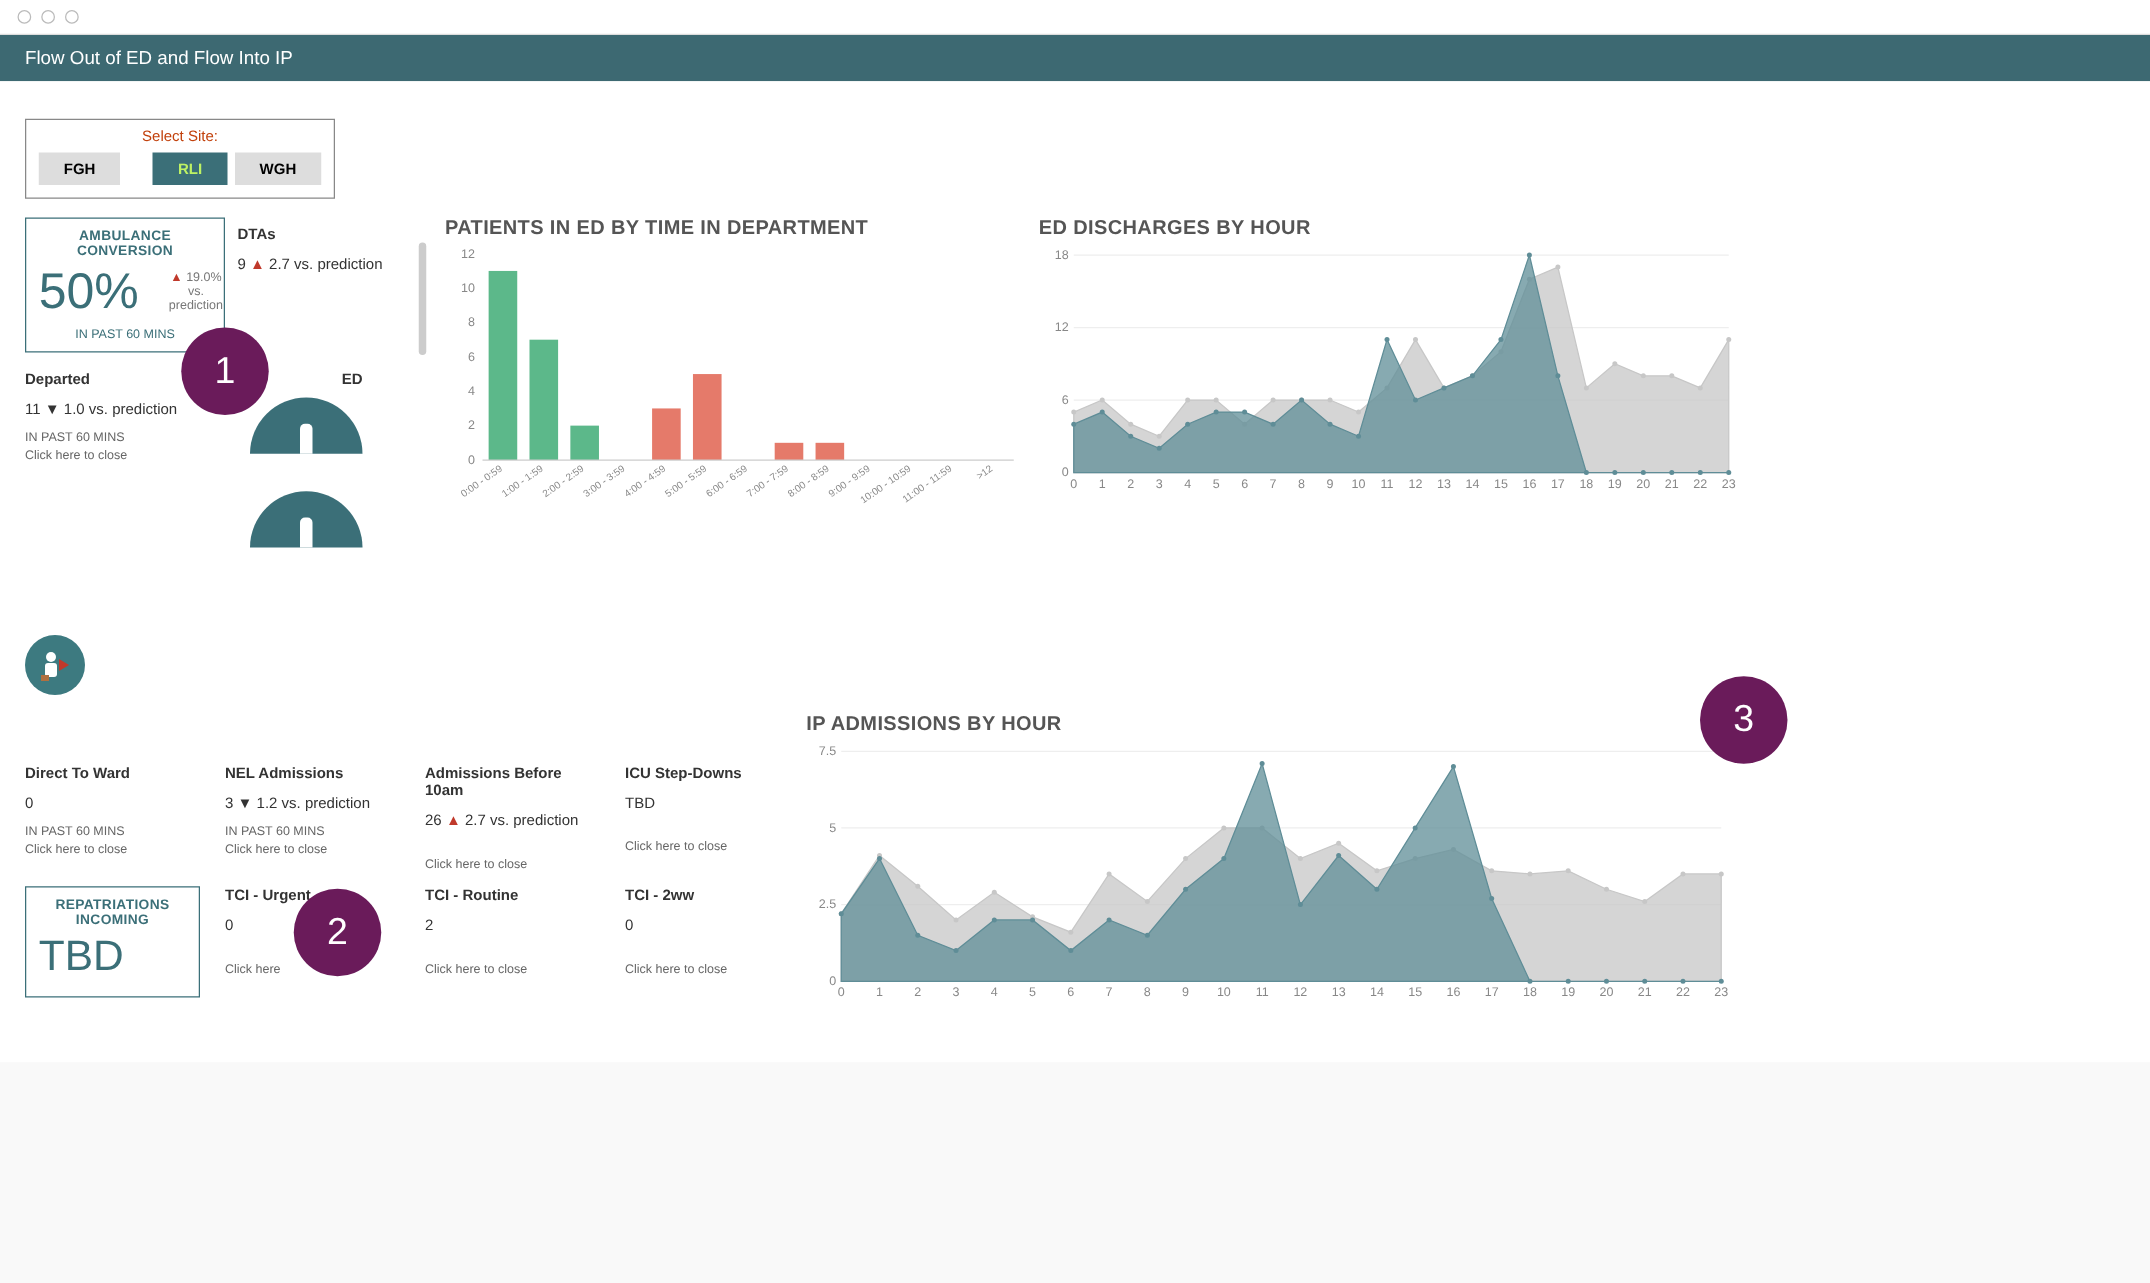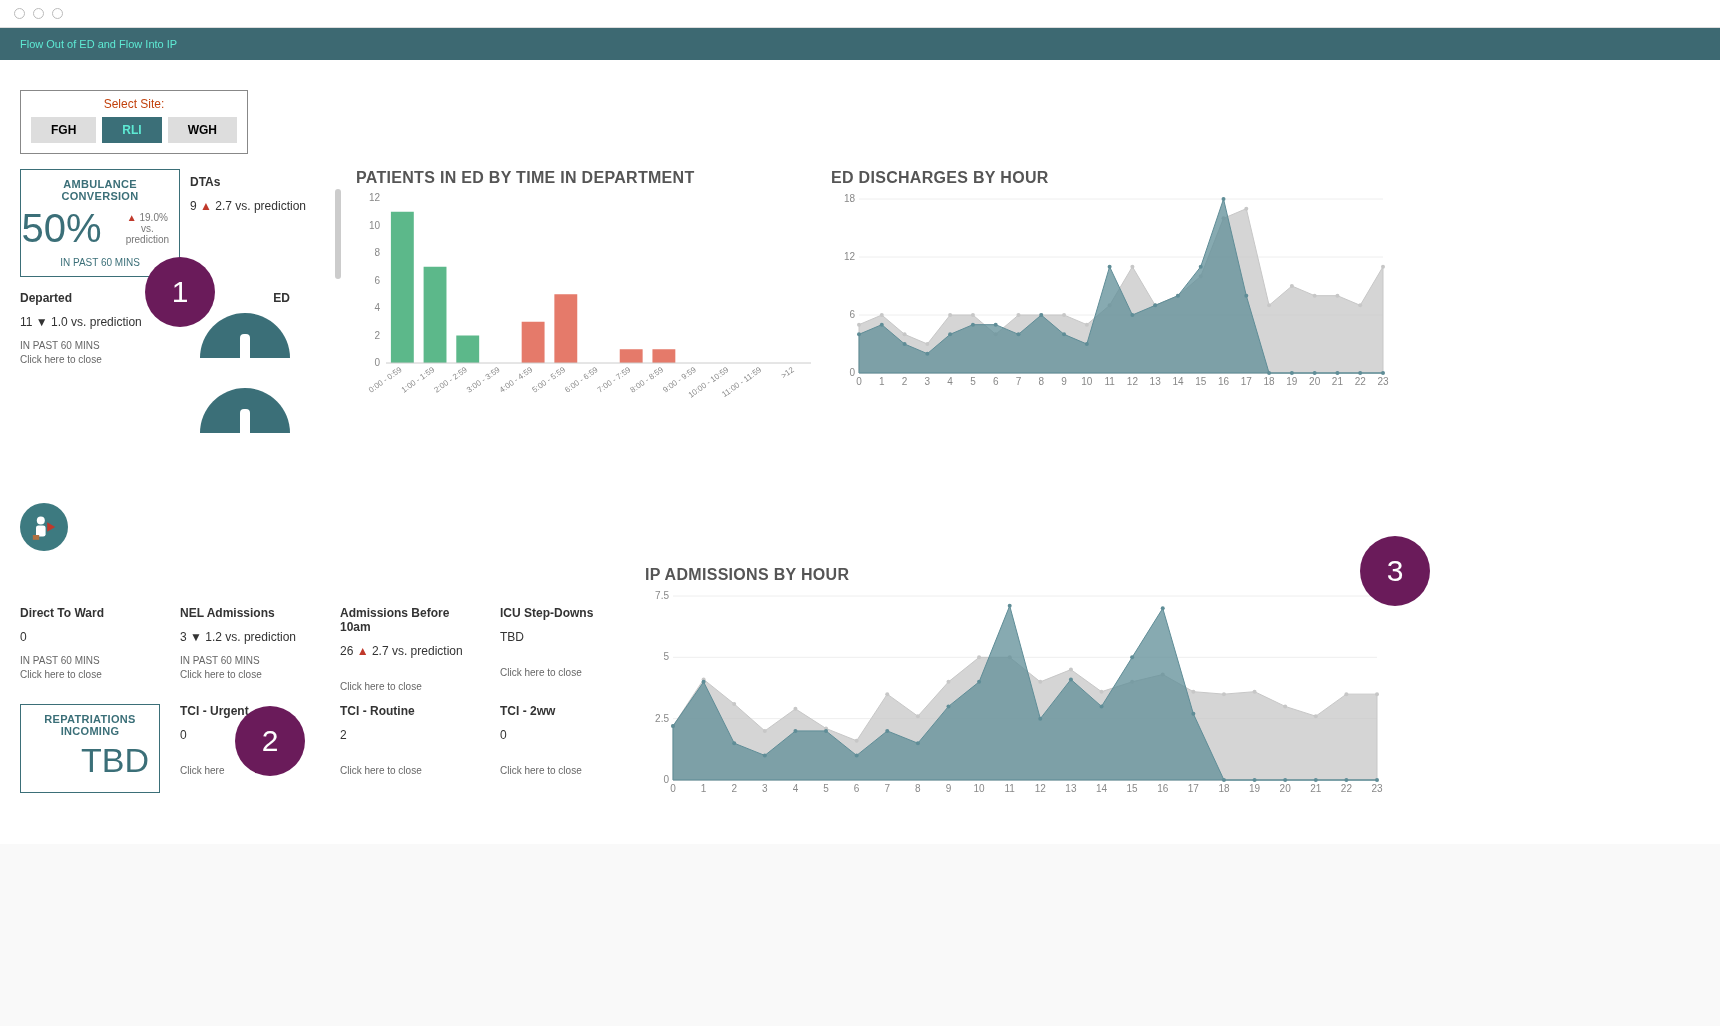--- a/index.html
+++ b/index.html
@@ -1,33 +1,33 @@
 <!DOCTYPE html>
 <html><head>
 <meta charset="utf-8">
 <style>
 * { box-sizing: border-box; margin: 0; padding: 0; }
 body { font-family: -apple-system, BlinkMacSystemFont, "Segoe UI", Arial, sans-serif; background: #f9f9f9; color: #333; }
 .browser-chrome { background: #fff; border-bottom: 1px solid #ddd; padding: 8px 14px; display: flex; gap: 8px; }
 .browser-dot { width: 11px; height: 11px; border-radius: 50%; border: 1px solid #bbb; }
-.top-bar { background: #3d6972; color: #5eead4; padding: 10px 20px; font-size: 11px; }
+.top-bar { background: #3d6972; color: #ffffff; padding: 10px 20px; font-size: 15px; }
 .content { background: #fff; padding: 10px 20px 40px 20px; }
 .section-header { display: flex; align-items: center; justify-content: space-between; margin: 20px 0 15px 0; }
 .title-group { display: flex; align-items: center; gap: 12px; }
 .title-group h1 { color: #4a4a4a; font-weight: 700; font-size: 44px; letter-spacing: -1px; }
 .circle-icon { width: 48px; height: 48px; border-radius: 50%; background: #3d7a80; display: flex; align-items: center; justify-content: center; position: relative; overflow: hidden; }
 .site-selector { border: 1px solid #888; padding: 6px 10px 10px 10px; }
 .site-selector .label { text-align: center; font-size: 12px; color: #c2410c; margin-bottom: 6px; }
 .site-buttons { display: flex; gap: 6px; }
 .site-btn { padding: 6px 20px; font-size: 12px; font-weight: 700; background: #ddd; color: #000000; border: none; cursor: pointer; }
-.site-btn.active { background: #3b6f78; color: #5eead4; }
+.site-btn.active { background: #3b6f78; color: #bef264; margin-left: 20px; }
 .row { display: flex; gap: 15px; align-items: flex-start; }
 .stat-box { border: 1.5px solid #3b6f78; padding: 8px 10px; text-align: center; width: 160px; }
 .stat-box .sb-title { color: #3b6f78; font-weight: 700; font-size: 11px; letter-spacing: .3px; }
-.stat-box .sb-value { color: #3b6f78; font-size: 40px; font-weight: 400; margin: 4px 0; display: flex; align-items: center; justify-content: flex-end; gap: 24px; }
+.stat-box .sb-value { color: #3b6f78; font-size: 40px; font-weight: 400; margin: 4px 0; display: flex; align-items: center; justify-content: flex-start; gap: 24px; }
 .stat-box .sb-sub { font-size: 10px; color: #777; }
 .stat-box .sb-footer { font-size: 10px; color: #3b6f78; margin-top: 6px; }
 .mini-metric { font-size: 12px; color: #333; width: 140px; }
 .mini-metric .mm-title { font-weight: 700; font-size: 12px; margin-bottom: 10px; }
 .mini-metric .mm-val { font-size: 12px; margin-bottom: 10px; }
 .mini-metric .mm-foot { font-size: 10px; color: #666; line-height: 1.4; }
 .chart-col { flex: 1; }
 .chart-title { font-size: 16px; font-weight: 700; color: #555; letter-spacing: .3px; margin-bottom: 6px; }
 .gauge-shape { width: 90px; height: 45px; border-radius: 90px 90px 0 0; background: #3b6f78; position: relative; margin-top: 8px; }
 .gauge-shape::after { content: ''; position: absolute; bottom: 0; left: 50%; transform: translateX(-50%); width: 10px; height: 24px; background: #fff; border-radius: 4px 4px 0 0; }

